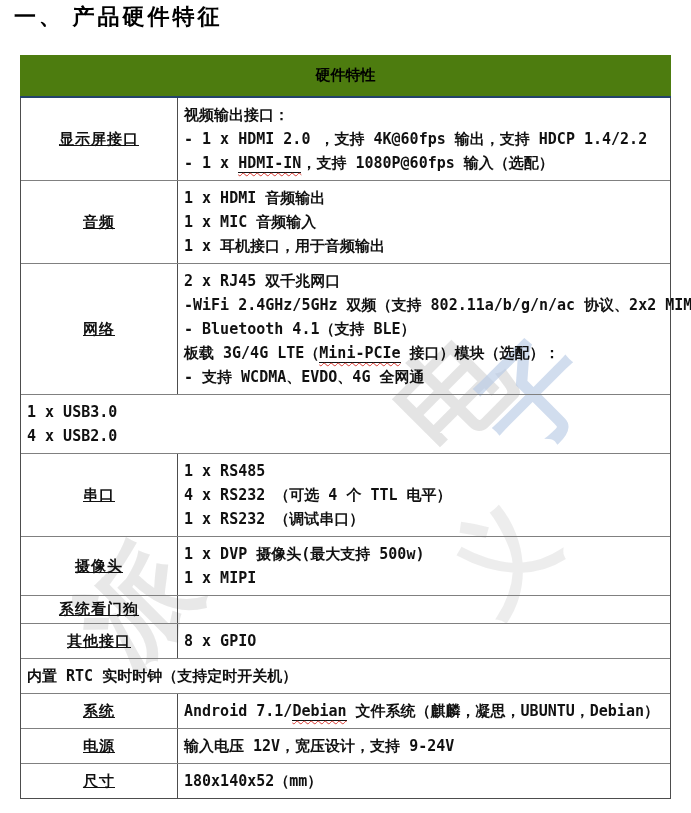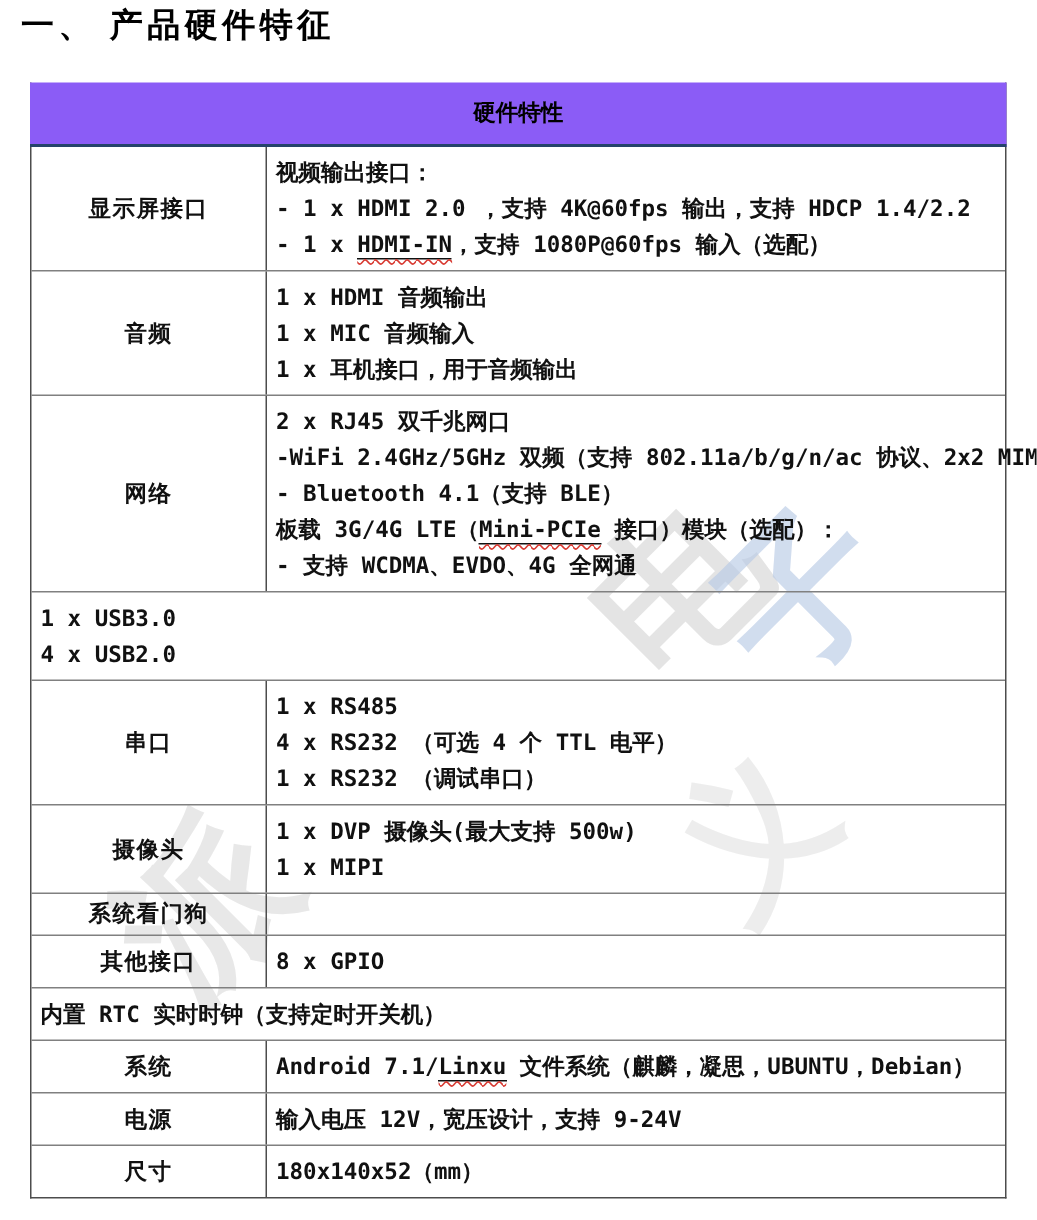--- a/index.html
+++ b/index.html
@@ -3,49 +3,49 @@
 <meta charset="utf-8">
 <style>
   html,body{margin:0;padding:0;}
   body{
     width:691px;height:813px;position:relative;background:#ffffff;
     font-family:"DejaVu Sans Mono","Liberation Sans",sans-serif;
     color:#111;overflow:hidden;
   }
   .title{
     position:absolute;left:14px;top:2px;margin:0;
-    font-family:Liberation Sans, sans-serif;
+    font-family:Liberation Serif, serif;
     font-size:22px;font-weight:bold;letter-spacing:3px;color:#000;
   }
   
   .watermark-layer{position:absolute;inset:0;z-index:0;pointer-events:none;}
   .wm{position:absolute;font-weight:bold;transform:rotate(-45deg);line-height:1;}
   .wm-0{left:398px;top:338px;font-size:108px;color:#cfcfcf;opacity:.55;}
   .wm-1{left:482px;top:342px;font-size:108px;color:#b9cbe6;opacity:.65;}
   .wm-2{left:82px;top:548px;font-size:112px;color:#d2d2d2;opacity:.5;}
   .wm-3{left:452px;top:505px;font-size:100px;color:#d8d8d8;opacity:.45;}
   
   .hw-table{
     position:absolute;left:20px;top:55px;width:651px;z-index:1;
     border:1px solid #4d4d4d;border-top:none;box-sizing:border-box;
     background:transparent;
   }
   .thead{
-    background:#8b5cf6;height:41px;line-height:41px;text-align:center;
+    background:#4d7c0f;height:41px;line-height:41px;text-align:center;
     font-weight:bold;font-size:15px;color:#000;
     border-bottom:2px solid #24436b;
     margin:0 -1px;
   }
   .trow{display:flex;border-top:1px solid #808080;}
   .trow:first-child{border-top:none;}
   .label-cell{
     width:157px;flex:0 0 157px;box-sizing:border-box;
     border-right:1px solid #4d4d4d;
     display:flex;align-items:center;justify-content:center;text-align:right;
-    font-weight:bold;font-size:15px;padding:4px 4px;letter-spacing:1px;
+    font-weight:bold;font-size:15px;padding:4px 4px;letter-spacing:1px;text-decoration:underline;
   }
   .content-cell{flex:1;padding:5px 4px 5px 6px;font-size:15px;font-weight:bold;}
   .cline{line-height:24px;white-space:nowrap;}
   .uline{
     border-bottom:1px solid #111;
     text-decoration:underline wavy #d83931;
     text-decoration-thickness:1px;
     text-underline-offset:4px;
     margin-top:21px;
   }
@@ -122,21 +122,21 @@
         </div>
       </div>
       <div class="trow">
         <div class="content-cell">
           <div class="cline"><span>内置 RTC 实时时钟（支持定时开关机）</span></div>
         </div>
       </div>
       <div class="trow">
         <div class="label-cell">系统</div>
         <div class="content-cell">
-          <div class="cline"><span>Android 7.1/</span><span class="uline">Linxu</span><span> 文件系统（麒麟，凝思，UBUNTU，Debian）</span></div>
+          <div class="cline"><span>Android 7.1/</span><span class="uline">Debian</span><span> 文件系统（麒麟，凝思，UBUNTU，Debian）</span></div>
         </div>
       </div>
       <div class="trow">
         <div class="label-cell">电源</div>
         <div class="content-cell">
           <div class="cline"><span>输入电压 12V，宽压设计，支持 9-24V</span></div>
         </div>
       </div>
       <div class="trow">
         <div class="label-cell">尺寸</div>

